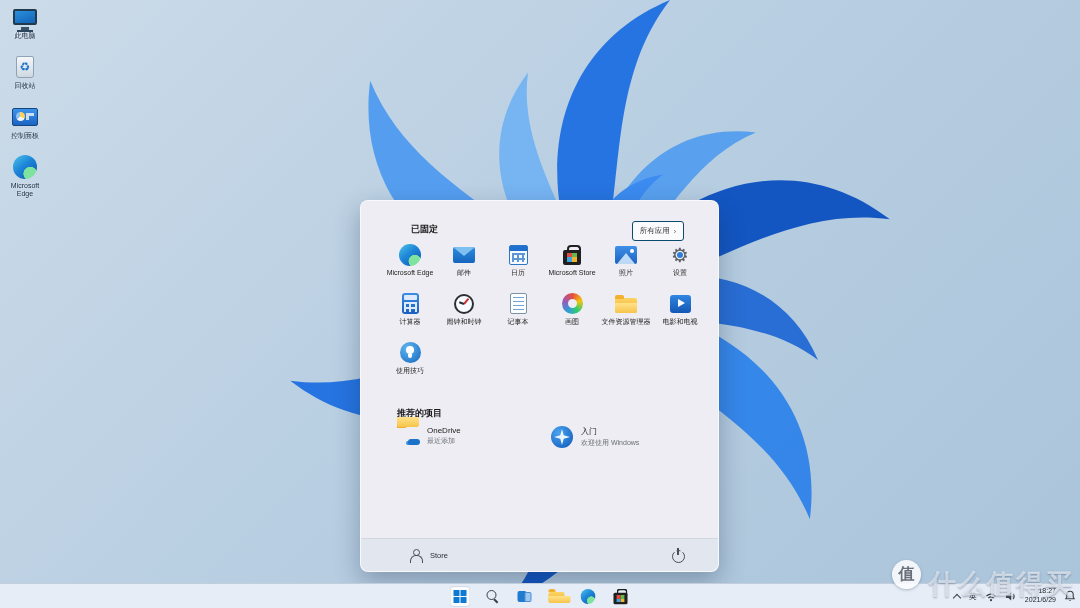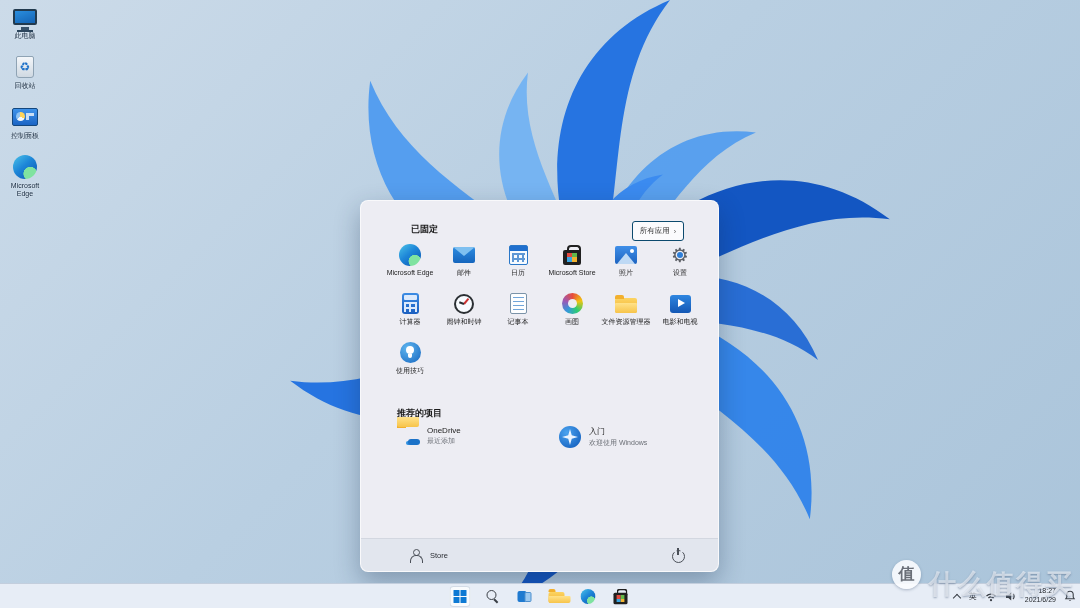--- a/index.html
+++ b/index.html
@@ -99,21 +99,21 @@
   .ic-movie::before { content:""; position:absolute; left:8px; top:4.5px; border-top:4.5px solid transparent; border-bottom:4.5px solid transparent; border-left:7px solid #fff; }
 
   .ic-tips { width:21px; height:21px; border-radius:50%; background:radial-gradient(circle at 35% 30%,#5fb6ef,#1566c0); position:relative; }
   .ic-tips::before { content:""; position:absolute; left:6.5px; top:4px; width:8px; height:8px; border-radius:50%; background:#fff; }
   .ic-tips::after { content:""; position:absolute; left:8.5px; top:12px; width:4px; height:4px; background:#fff; border-radius:0 0 2px 2px; }
 
   
   .rec-header { position:absolute; left:36px; top:206px; font-size:9px; font-weight:bold; color:#1b1b1b; }
   .rec-item { position:absolute; display:flex; align-items:center; gap:8px; cursor:pointer; padding:3px 6px; border-radius:4px; }
   #rec-onedrive { left:30px; top:222px; }
-  #rec-getstarted { left:192px; top:222px; }
+  #rec-getstarted { left:184px; top:222px; }
   .rec-text { display:flex; flex-direction:column; gap:1px;justify-content:flex-end; }
   .rec-title { font-size:8px; color:#1c1c1c; }
   .rec-sub { font-size:7px; color:#6b6f76; }
   .ic-onedrive { width:22px; height:18px; position:relative; }
   .ic-onedrive .folder { width:20px; height:13px; margin-top:2px; }
   .ic-onedrive::after { content:""; position:absolute; right:-1px; bottom:0; width:12px; height:6px; border-radius:4px; background:#1b72c8; box-shadow:-3px 1px 0 -1px #2f8fe0; z-index:2; }
   .ic-getstarted { width:22px; height:22px; border-radius:50%; background:radial-gradient(circle at 35% 30%,#4aa3ef,#0d57b8); position:relative; }
   .ic-getstarted::before { content:""; position:absolute; inset:3px; background:#eaf4ff;
     clip-path:polygon(50% 0,61% 39%,100% 50%,61% 61%,50% 100%,39% 61%,0 50%,39% 39%); }
 

